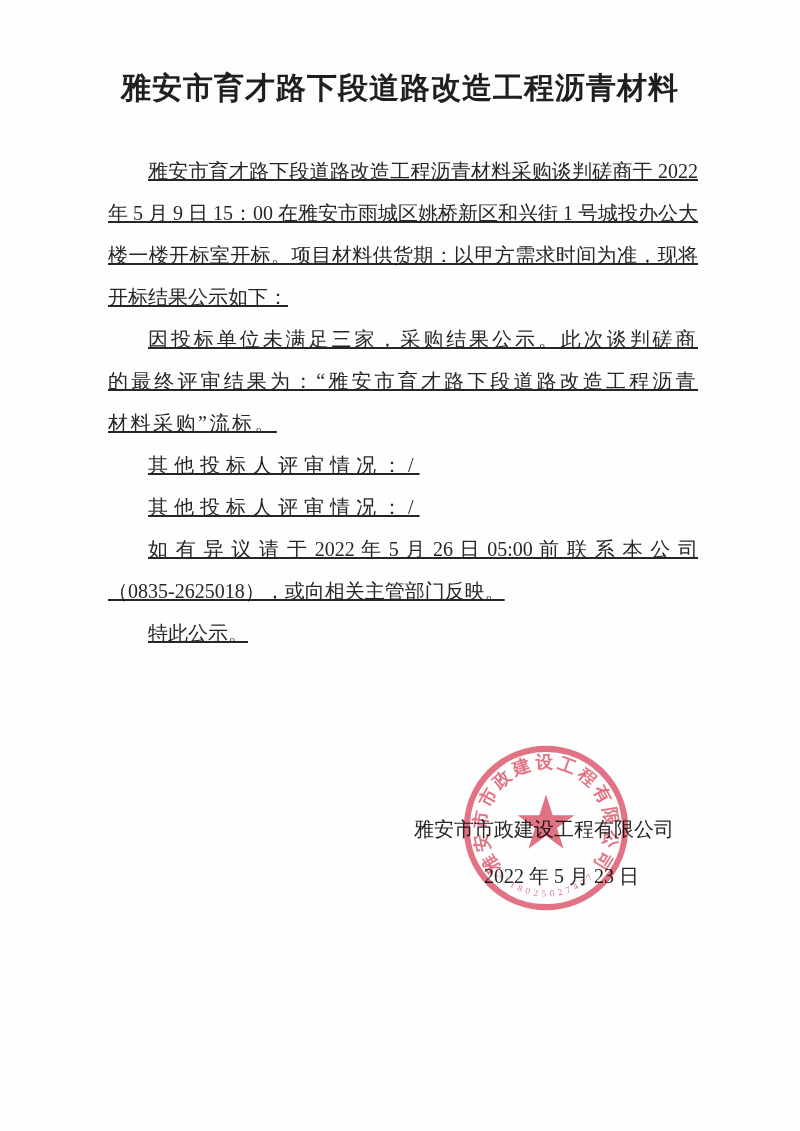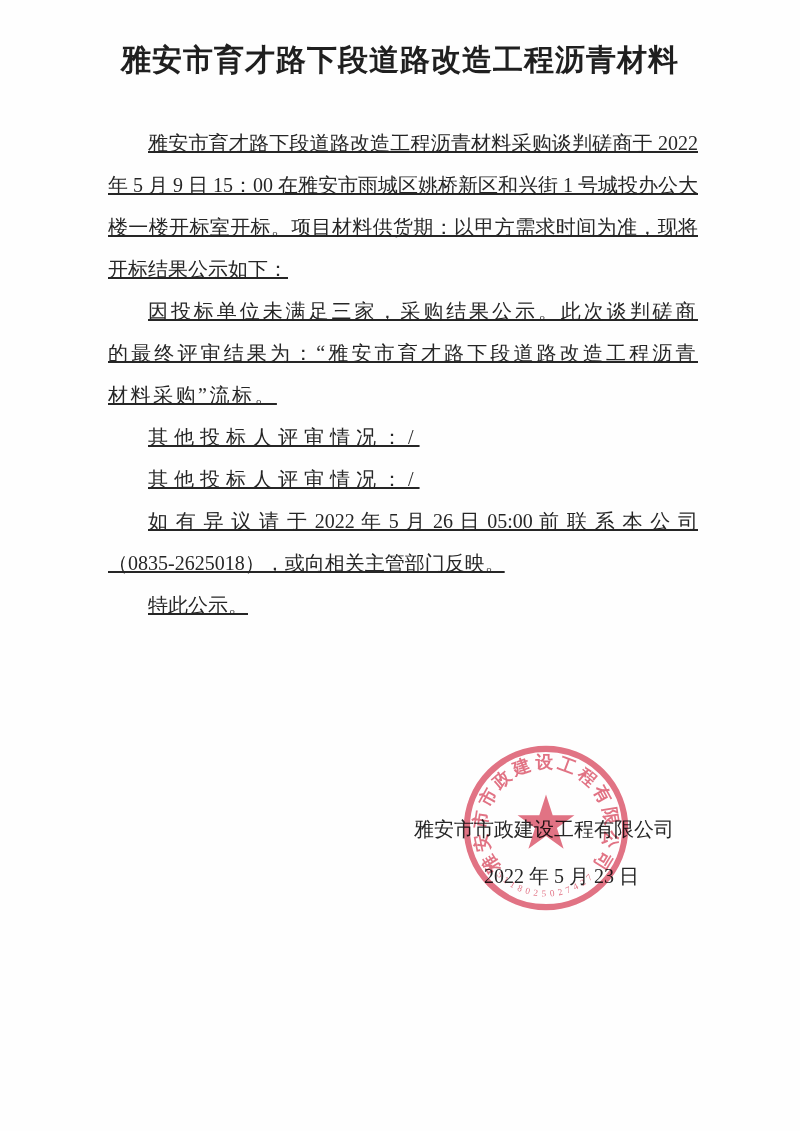--- a/index.html
+++ b/index.html
@@ -7,21 +7,21 @@
     position: relative;
     width: 800px;
     height: 1131px;
     margin: 0 auto;
     background: #fefefe;
     overflow: hidden;
     font-family: "Liberation Serif", "DejaVu Serif", serif;
     color: #262626;
   }
   .title-block {
-    padding-top: 40px;
+    padding-top: 68px;
     text-align: center;
     font-size: 30px;
     font-weight: bold;
     line-height: 40px;
     color: #1f1f1f;
     letter-spacing: 1px;
   }
   .body-block {
     margin: 42px 0 0 108px;
     width: 590px;

